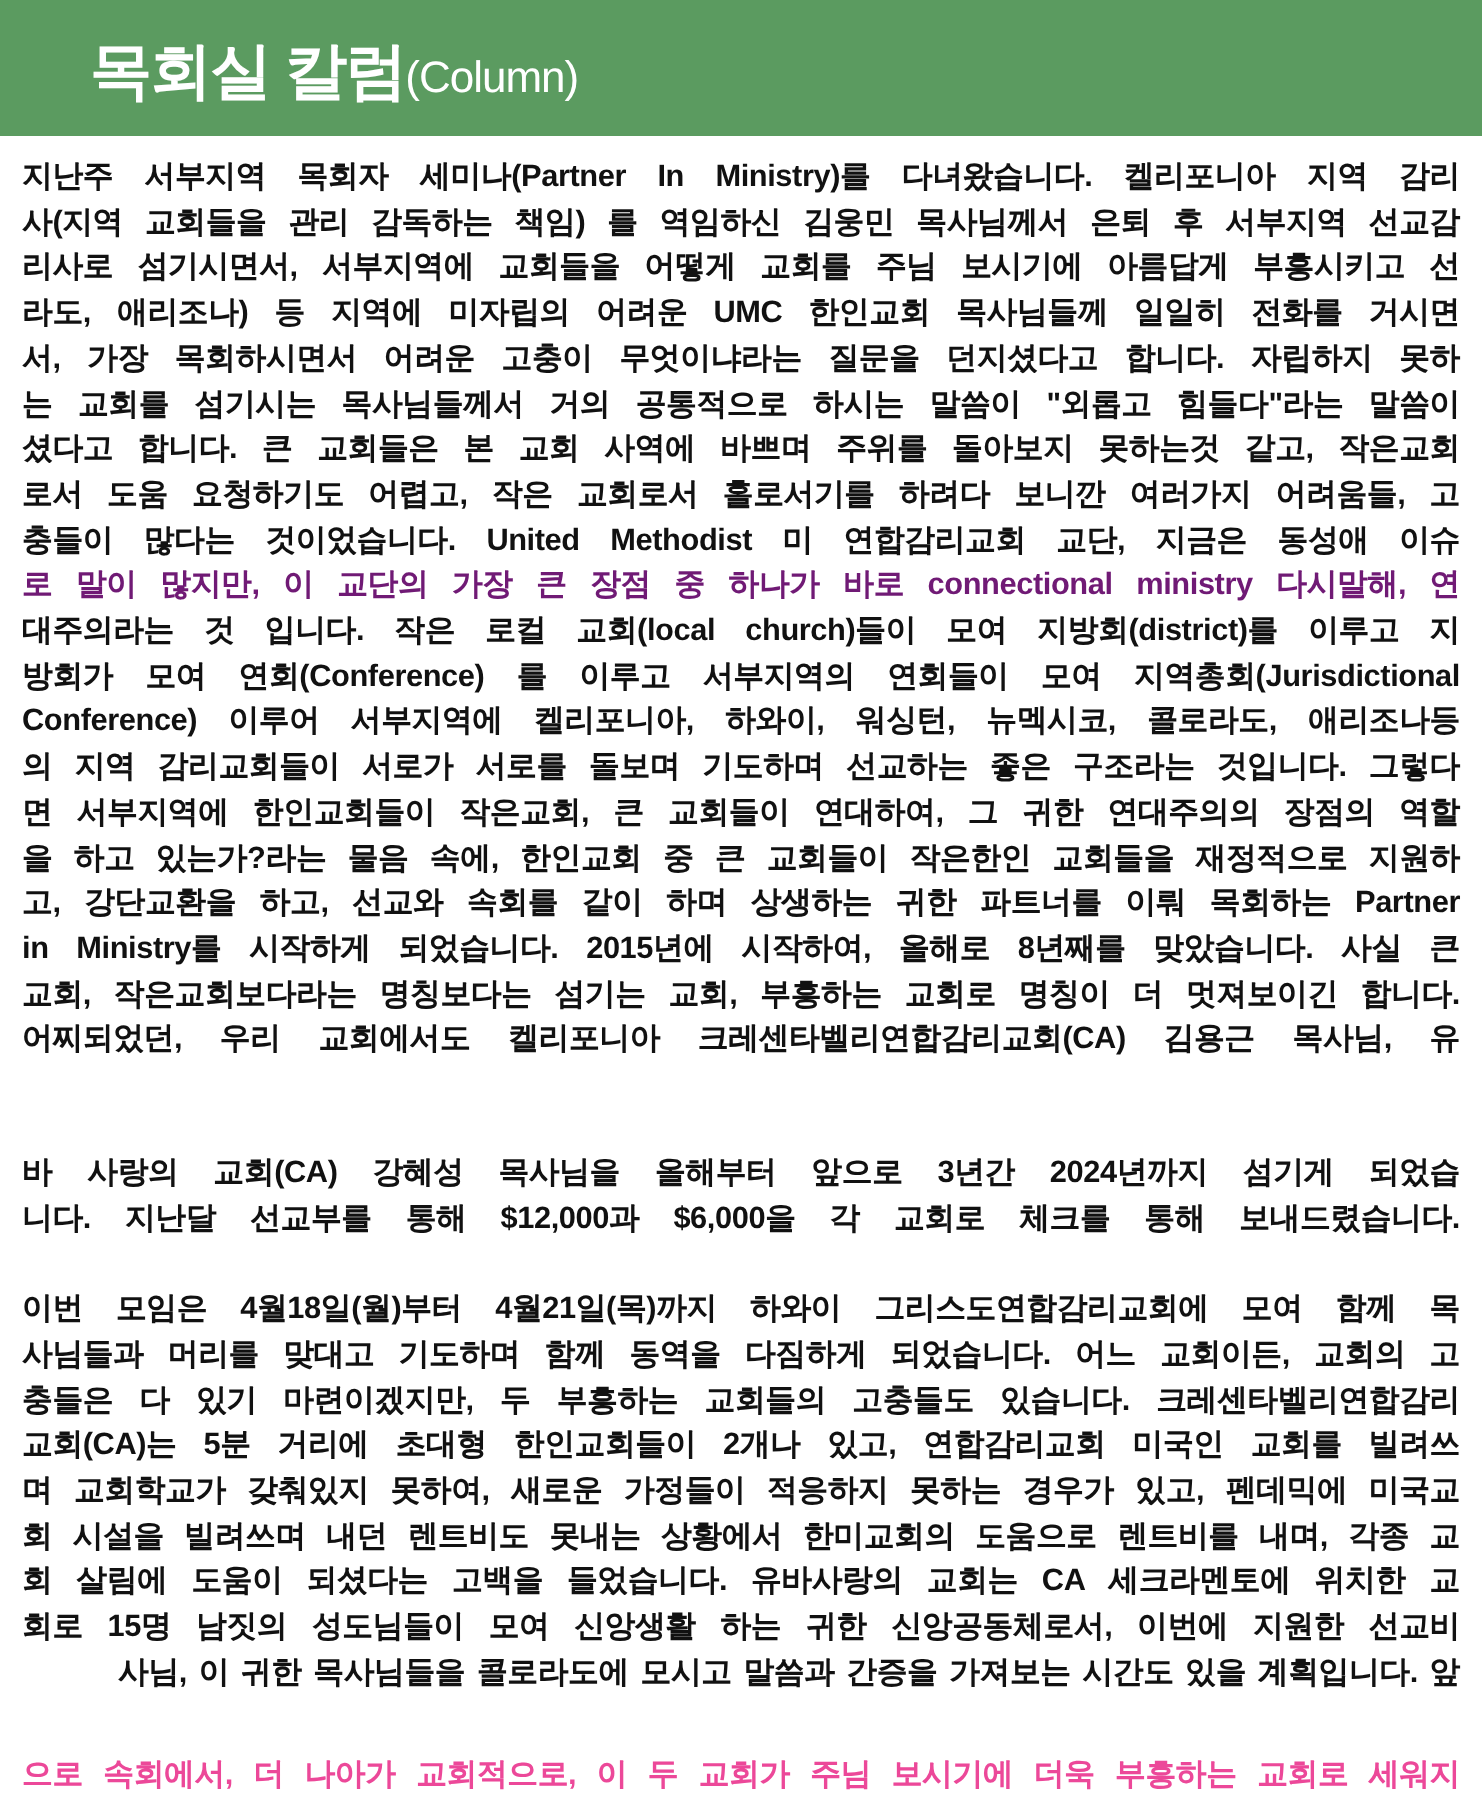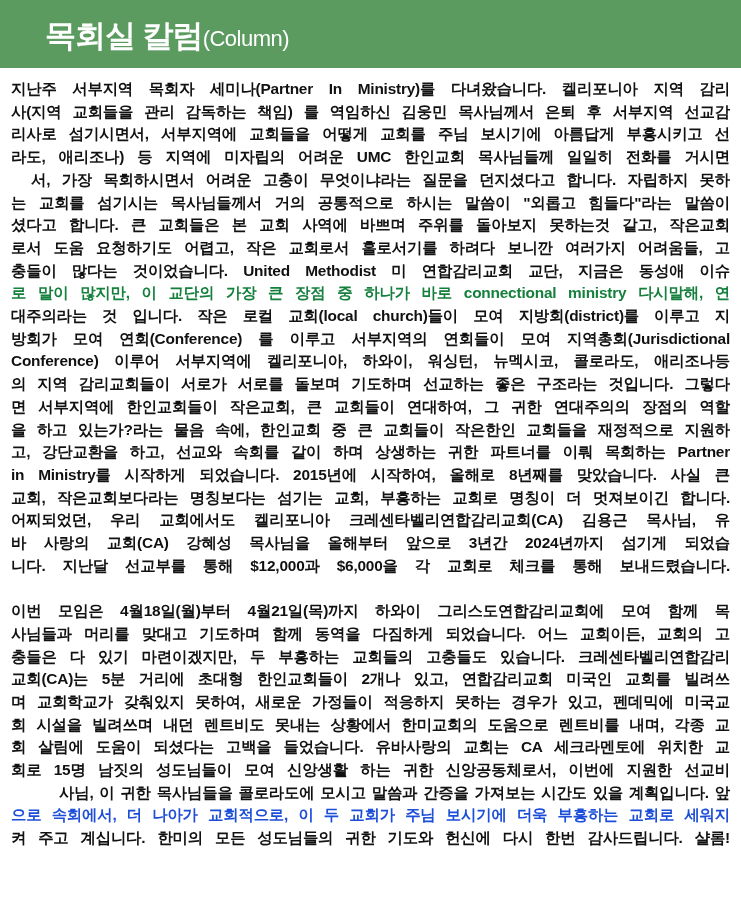--- a/index.html
+++ b/index.html
@@ -59,46 +59,46 @@
   <header class="header" style="background: rgb(91, 155, 96);">
     <h1 class="title" style="color: rgb(255, 255, 255);"><span class="title-main">목회실 칼럼</span><span class="title-sub">(Column)</span></h1>
   </header>
 
   <main class="article" id="article">
       <div class="paragraph">
         <div class="line" style="color: rgb(17, 17, 17);">지난주 서부지역 목회자 세미나(Partner In Ministry)를 다녀왔습니다. 켈리포니아 지역 감리</div>
         <div class="line" style="color: rgb(17, 17, 17);">사(지역 교회들을 관리 감독하는 책임) 를 역임하신 김웅민 목사님께서 은퇴 후 서부지역 선교감</div>
         <div class="line" style="color: rgb(17, 17, 17);">리사로 섬기시면서, 서부지역에 교회들을 어떻게 교회를 주님 보시기에 아름답게 부흥시키고 선</div>
         <div class="line" style="color: rgb(17, 17, 17);">라도, 애리조나) 등 지역에 미자립의 어려운 UMC 한인교회 목사님들께 일일히 전화를 거시면</div>
-        <div class="line" style="color: rgb(17, 17, 17); margin-left: 20px;">서, 가장 목회하시면서 어려운 고충이 무엇이냐라는 질문을 던지셨다고 합니다. 자립하지 못하</div>
+        <div class="line" style="color: rgb(17, 17, 17);">서, 가장 목회하시면서 어려운 고충이 무엇이냐라는 질문을 던지셨다고 합니다. 자립하지 못하</div>
         <div class="line" style="color: rgb(17, 17, 17);">는 교회를 섬기시는 목사님들께서 거의 공통적으로 하시는 말씀이 "외롭고 힘들다"라는 말씀이</div>
         <div class="line" style="color: rgb(17, 17, 17);">셨다고 합니다. 큰 교회들은 본 교회 사역에 바쁘며 주위를 돌아보지 못하는것 같고, 작은교회</div>
         <div class="line" style="color: rgb(17, 17, 17);">로서 도움 요청하기도 어렵고, 작은 교회로서 홀로서기를 하려다 보니깐 여러가지 어려움들, 고</div>
         <div class="line" style="color: rgb(17, 17, 17);">충들이 많다는 것이었습니다. United Methodist 미 연합감리교회 교단, 지금은 동성애 이슈</div>
-        <div class="line" style="color: #15803d;">로 말이 많지만, 이 교단의 가장 큰 장점 중 하나가 바로 connectional ministry 다시말해, 연</div>
+        <div class="line" style="color: #701a75;">로 말이 많지만, 이 교단의 가장 큰 장점 중 하나가 바로 connectional ministry 다시말해, 연</div>
         <div class="line" style="color: rgb(17, 17, 17);">대주의라는 것 입니다. 작은 로컬 교회(local church)들이 모여 지방회(district)를 이루고 지</div>
         <div class="line" style="color: rgb(17, 17, 17);">방회가 모여 연회(Conference) 를 이루고 서부지역의 연회들이 모여 지역총회(Jurisdictional</div>
         <div class="line" style="color: rgb(17, 17, 17);">Conference) 이루어 서부지역에 켈리포니아, 하와이, 워싱턴, 뉴멕시코, 콜로라도, 애리조나등</div>
         <div class="line" style="color: rgb(17, 17, 17);">의 지역 감리교회들이 서로가 서로를 돌보며 기도하며 선교하는 좋은 구조라는 것입니다. 그렇다</div>
         <div class="line" style="color: rgb(17, 17, 17);">면 서부지역에 한인교회들이 작은교회, 큰 교회들이 연대하여, 그 귀한 연대주의의 장점의 역할</div>
         <div class="line" style="color: rgb(17, 17, 17);">을 하고 있는가?라는 물음 속에, 한인교회 중 큰 교회들이 작은한인 교회들을 재정적으로 지원하</div>
         <div class="line" style="color: rgb(17, 17, 17);">고, 강단교환을 하고, 선교와 속회를 같이 하며 상생하는 귀한 파트너를 이뤄 목회하는 Partner</div>
         <div class="line" style="color: rgb(17, 17, 17);">in Ministry를 시작하게 되었습니다. 2015년에 시작하여, 올해로 8년째를 맞았습니다. 사실 큰</div>
         <div class="line" style="color: rgb(17, 17, 17);">교회, 작은교회보다라는 명칭보다는 섬기는 교회, 부흥하는 교회로 명칭이 더 멋져보이긴 합니다.</div>
         <div class="line" style="color: rgb(17, 17, 17);">어찌되었던, 우리 교회에서도 켈리포니아 크레센타벨리연합감리교회(CA) 김용근 목사님, 유</div>
-        <div class="line" style="color: rgb(17, 17, 17);">바 사랑의 교회(CA) 강혜성 목사님을 올해부터 앞으로 3년간 2024년까지 섬기게 되었습</div>
+        <div class="line" style="color: rgb(17, 17, 17); margin-top: 44px;">바 사랑의 교회(CA) 강혜성 목사님을 올해부터 앞으로 3년간 2024년까지 섬기게 되었습</div>
         <div class="line" style="color: rgb(17, 17, 17);">니다. 지난달 선교부를 통해 $12,000과 $6,000을 각 교회로 체크를 통해 보내드렸습니다.</div>
       </div>
       <div class="paragraph">
         <div class="line" style="color: rgb(17, 17, 17);">이번 모임은 4월18일(월)부터 4월21일(목)까지 하와이 그리스도연합감리교회에 모여 함께 목</div>
         <div class="line" style="color: rgb(17, 17, 17);">사님들과 머리를 맞대고 기도하며 함께 동역을 다짐하게 되었습니다. 어느 교회이든, 교회의 고</div>
         <div class="line" style="color: rgb(17, 17, 17);">충들은 다 있기 마련이겠지만, 두 부흥하는 교회들의 고충들도 있습니다. 크레센타벨리연합감리</div>
         <div class="line" style="color: rgb(17, 17, 17);">교회(CA)는 5분 거리에 초대형 한인교회들이 2개나 있고, 연합감리교회 미국인 교회를 빌려쓰</div>
         <div class="line" style="color: rgb(17, 17, 17);">며 교회학교가 갖춰있지 못하여, 새로운 가정들이 적응하지 못하는 경우가 있고, 펜데믹에 미국교</div>
         <div class="line" style="color: rgb(17, 17, 17);">회 시설을 빌려쓰며 내던 렌트비도 못내는 상황에서 한미교회의 도움으로 렌트비를 내며, 각종 교</div>
         <div class="line" style="color: rgb(17, 17, 17);">회 살림에 도움이 되셨다는 고백을 들었습니다. 유바사랑의 교회는 CA 세크라멘토에 위치한 교</div>
         <div class="line" style="color: rgb(17, 17, 17);">회로 15명 남짓의 성도님들이 모여 신앙생활 하는 귀한 신앙공동체로서, 이번에 지원한 선교비</div>
         <div class="line" style="color: rgb(17, 17, 17); margin-left: 48px;">사님, 이 귀한 목사님들을 콜로라도에 모시고 말씀과 간증을 가져보는 시간도 있을 계획입니다. 앞</div>
-        <div class="line" style="color: #1d4ed8;">으로 속회에서, 더 나아가 교회적으로, 이 두 교회가 주님 보시기에 더욱 부흥하는 교회로 세워지</div>
+        <div class="line" style="color: #ec4899; margin-top: 29px;">으로 속회에서, 더 나아가 교회적으로, 이 두 교회가 주님 보시기에 더욱 부흥하는 교회로 세워지</div>
         <div class="line" style="color: rgb(17, 17, 17);">켜 주고 계십니다. 한미의 모든 성도님들의 귀한 기도와 헌신에 다시 한번 감사드립니다. 샬롬!</div>
       </div>
     </main>
 </div>
 
 </body></html>

